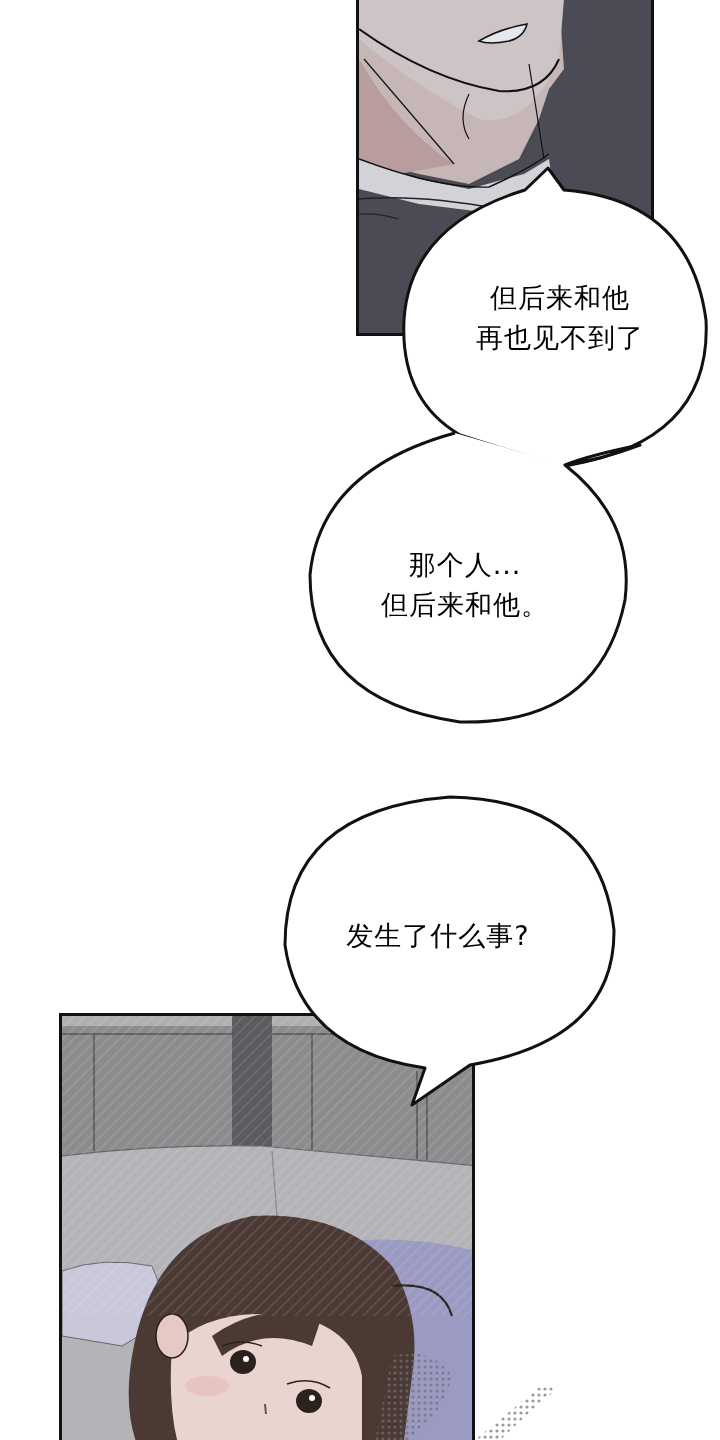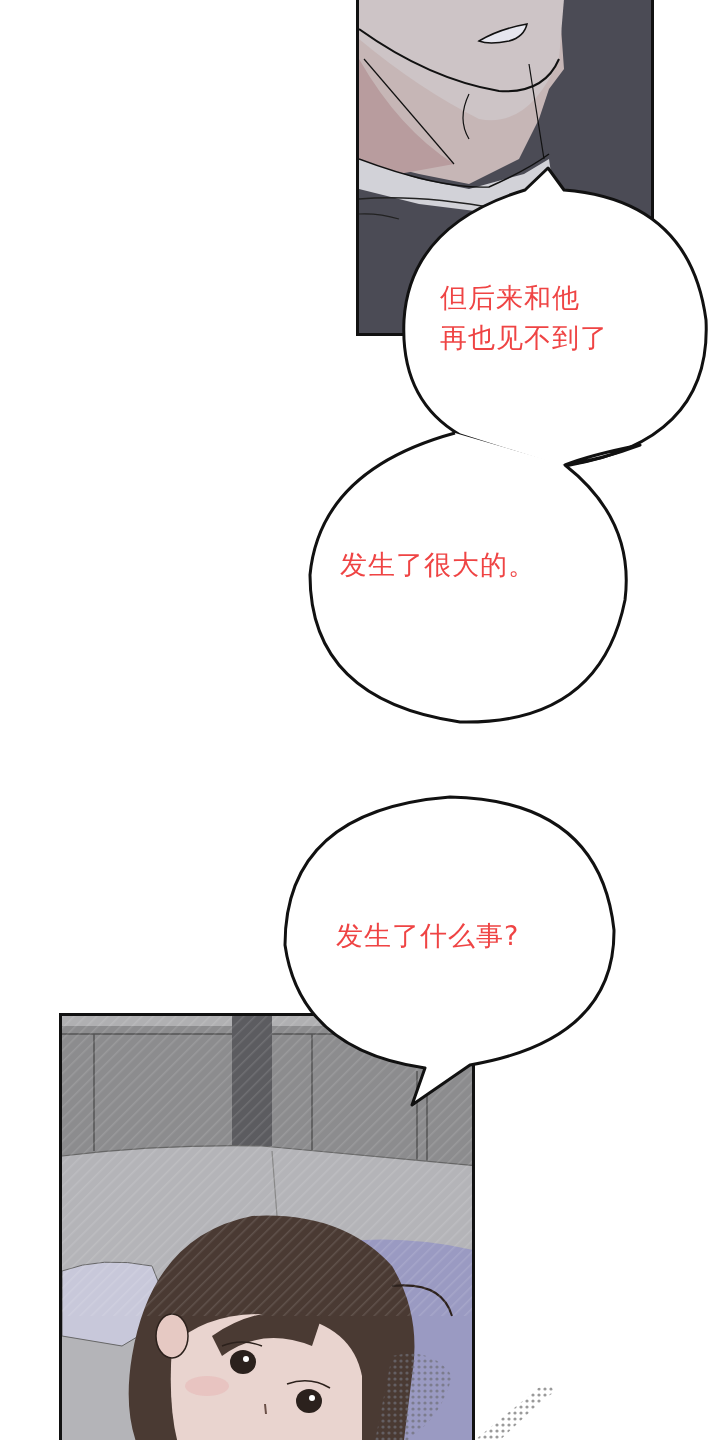--- a/index.html
+++ b/index.html
@@ -2,21 +2,21 @@
 <html><head>
   <meta charset="utf-8">
   <style>
     html, body { margin: 0; padding: 0; background: #ffffff; }
     body { width: 720px; height: 1440px; position: relative; overflow: hidden; font-family: "DejaVu Sans", sans-serif; }
     .panel { position: absolute; box-sizing: border-box; border: 3px solid #111; overflow: hidden; }
     .panel-top { left: 356px; top: -4px; width: 298px; height: 340px; background: #4b4b55; }
     .panel-bottom { left: 59px; top: 1013px; width: 416px; height: 440px; background: #8e8e90; }
     .art { position: absolute; left: 0; top: 0; }
     .bubble-svg { position: absolute; left: 0; top: 0; width: 720px; height: 1440px; pointer-events: none; }
-    .bubble-text { position: absolute; color: #ef4444; font-size: 27px; line-height: 40px; font-weight: 500; letter-spacing: 1px; }
+    .bubble-text { position: absolute; color: #000000; font-size: 27px; line-height: 40px; text-align: center; font-weight: 500; letter-spacing: 1px; }
     .line { display: block; white-space: nowrap; }
   </style>
 </head>
 <body>
 
 <div class="panel panel-top">
   <svg class="art" width="298" height="340" viewBox="0 0 298 340">
     <rect x="0" y="0" width="298" height="340" fill="#4b4b55"></rect>
 
     <path d="M0 0 L200 0 L205 70 L190 90 L180 120 L160 160 L110 185 L60 175 L0 160 Z" fill="#c6b6b6"></path>
@@ -109,18 +109,19 @@
 
   <path d="M450 797 Q600 800 614 930 Q615 1040 470 1065 L412 1105 L425 1068 Q300 1050 285 945 Q285 810 450 797 Z" fill="#fff" stroke="#111" stroke-width="3" stroke-linejoin="round"></path>
 </svg>
 
 <div class="bubble-text" style="left:440px; top:278px; width:240px;">
   <span class="line">但后来和他</span>
   <span class="line">再也见不到了</span>
 </div>
 
 <div class="bubble-text" style="left:340px; top:545px; width:250px;">
-  <span class="line">发生了很大的。</span>
+  <span class="line">那个人...</span>
+  <span class="line">但后来和他。</span>
 </div>
 
-<div class="bubble-text" style="left:336px; top:916px; width:260px;">
+<div class="bubble-text" style="left:308px; top:916px; width:260px;">
   <span class="line">发生了什么事?</span>
 </div>
 
 </body></html>

